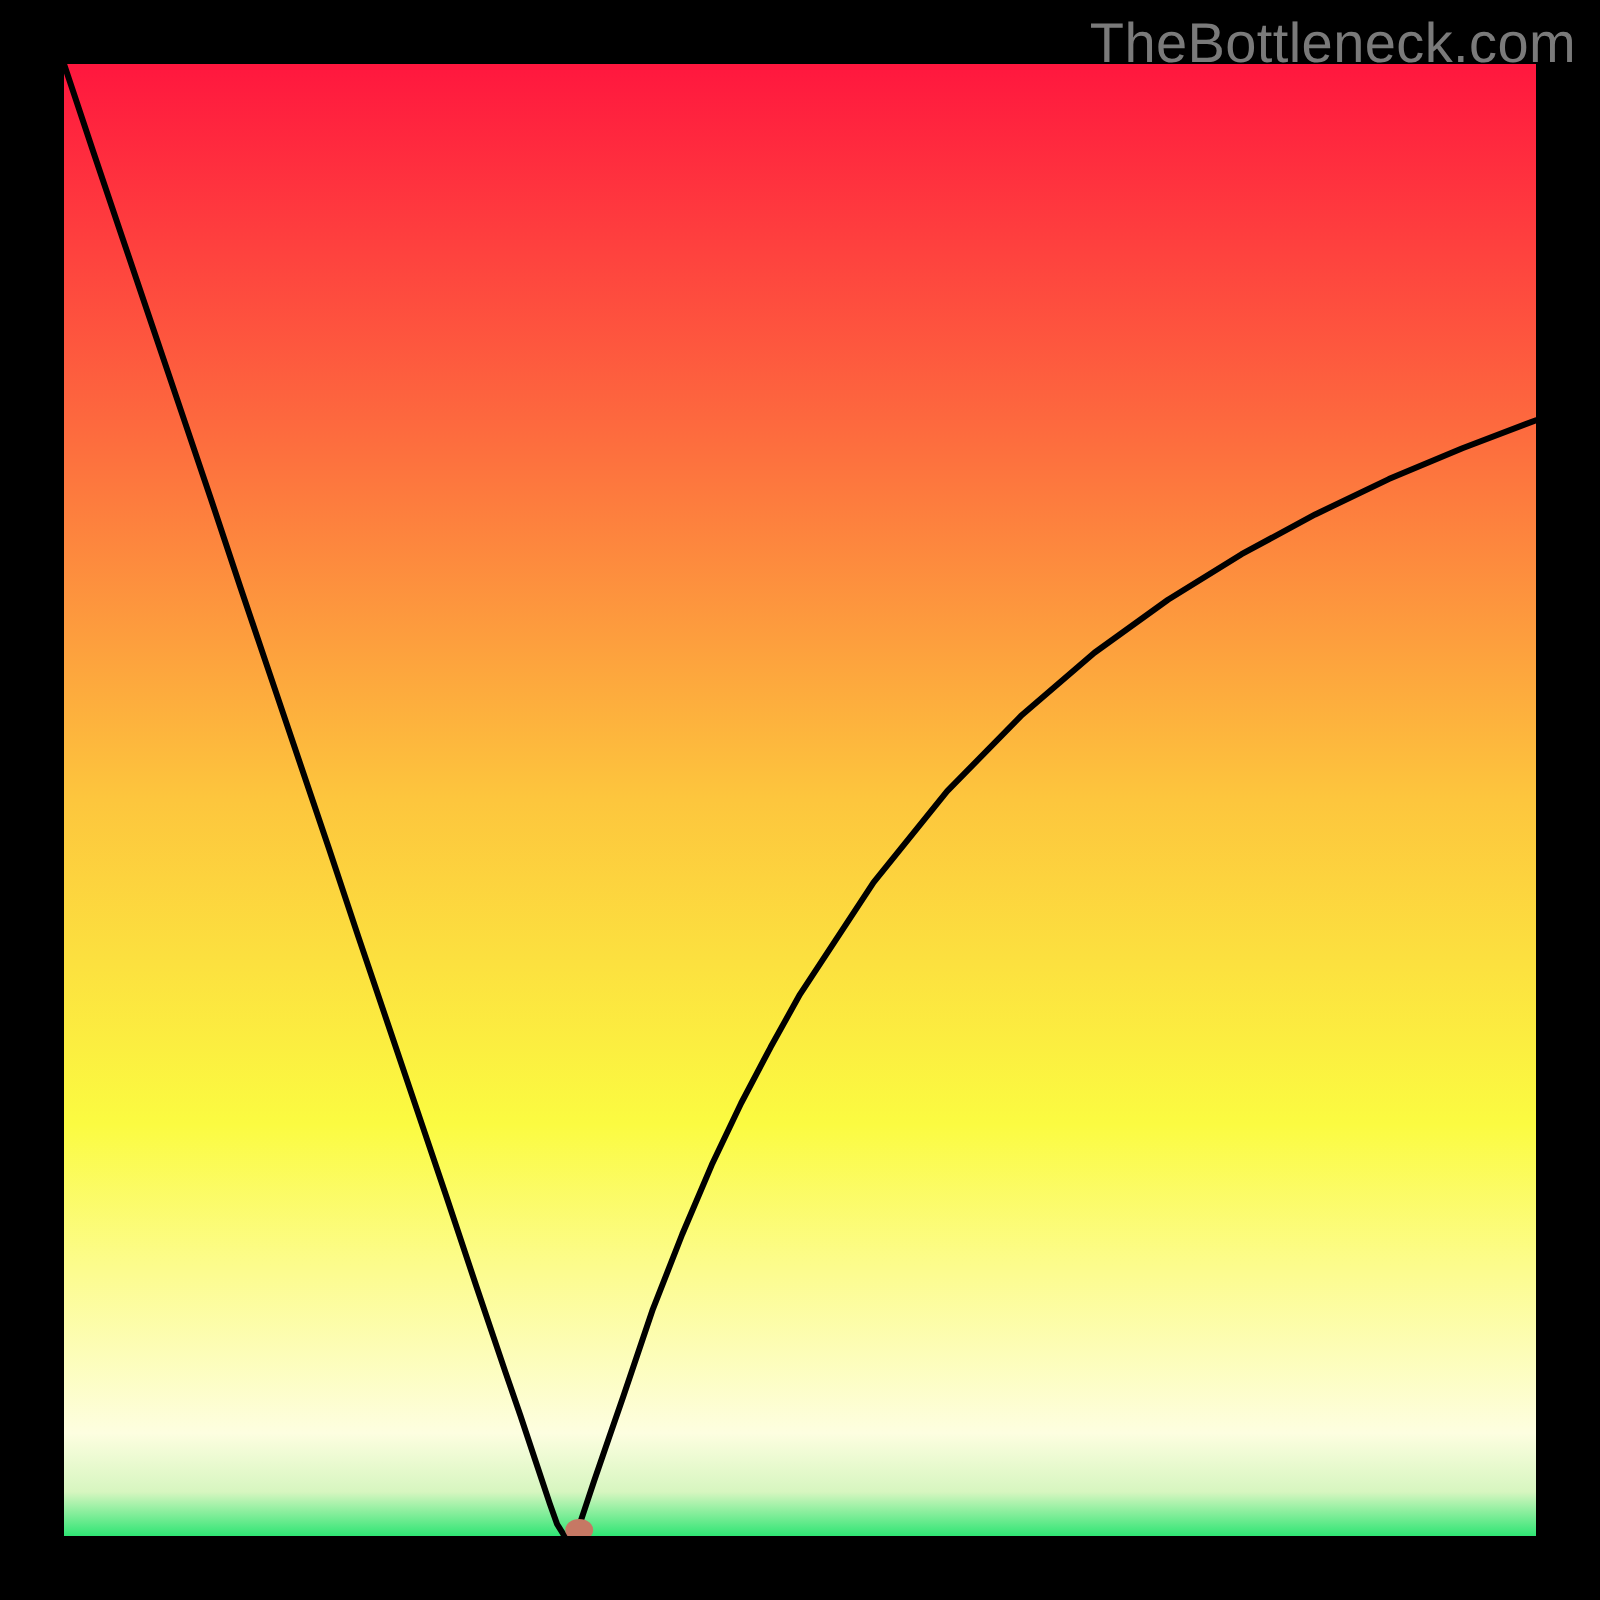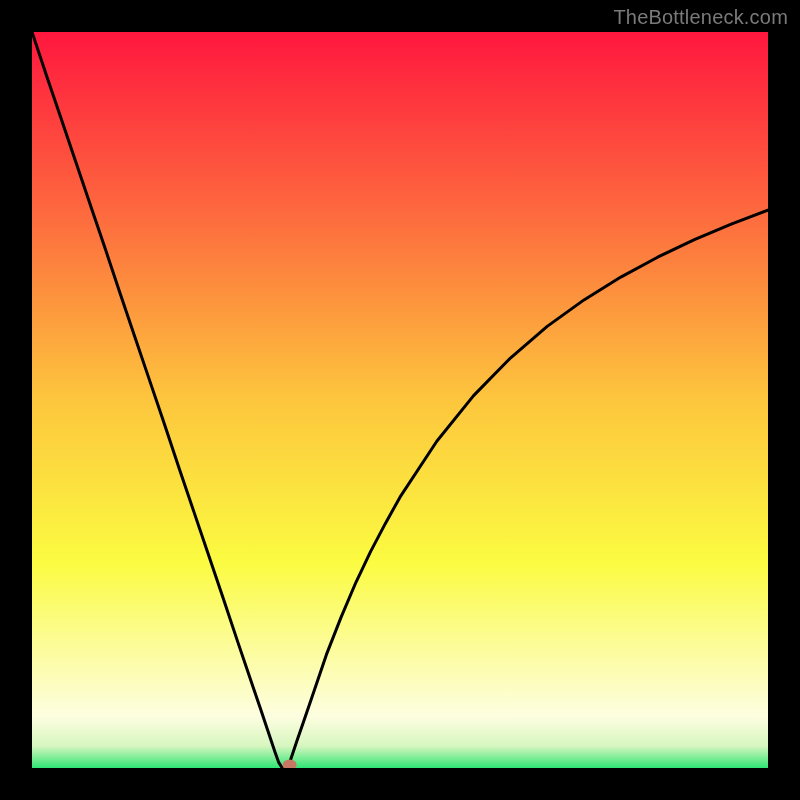--- a/index.html
+++ b/index.html
@@ -30,21 +30,21 @@
     display: block;
     width: 100%;
     height: 100%;
   }
   .watermark {
     position: absolute;
     top: 6px;
     right: 12px;
     color: #7a7a7a;
     font-family: Arial, Helvetica, sans-serif;
-    font-size: 20px;
+    font-size: 28px;
     letter-spacing: 0.2px;
     user-select: none;
   }
 </style>
 </head>
 <body>
 
 <div class="frame">
   <div class="plot-area">
     <svg viewBox="0 0 736 736">

